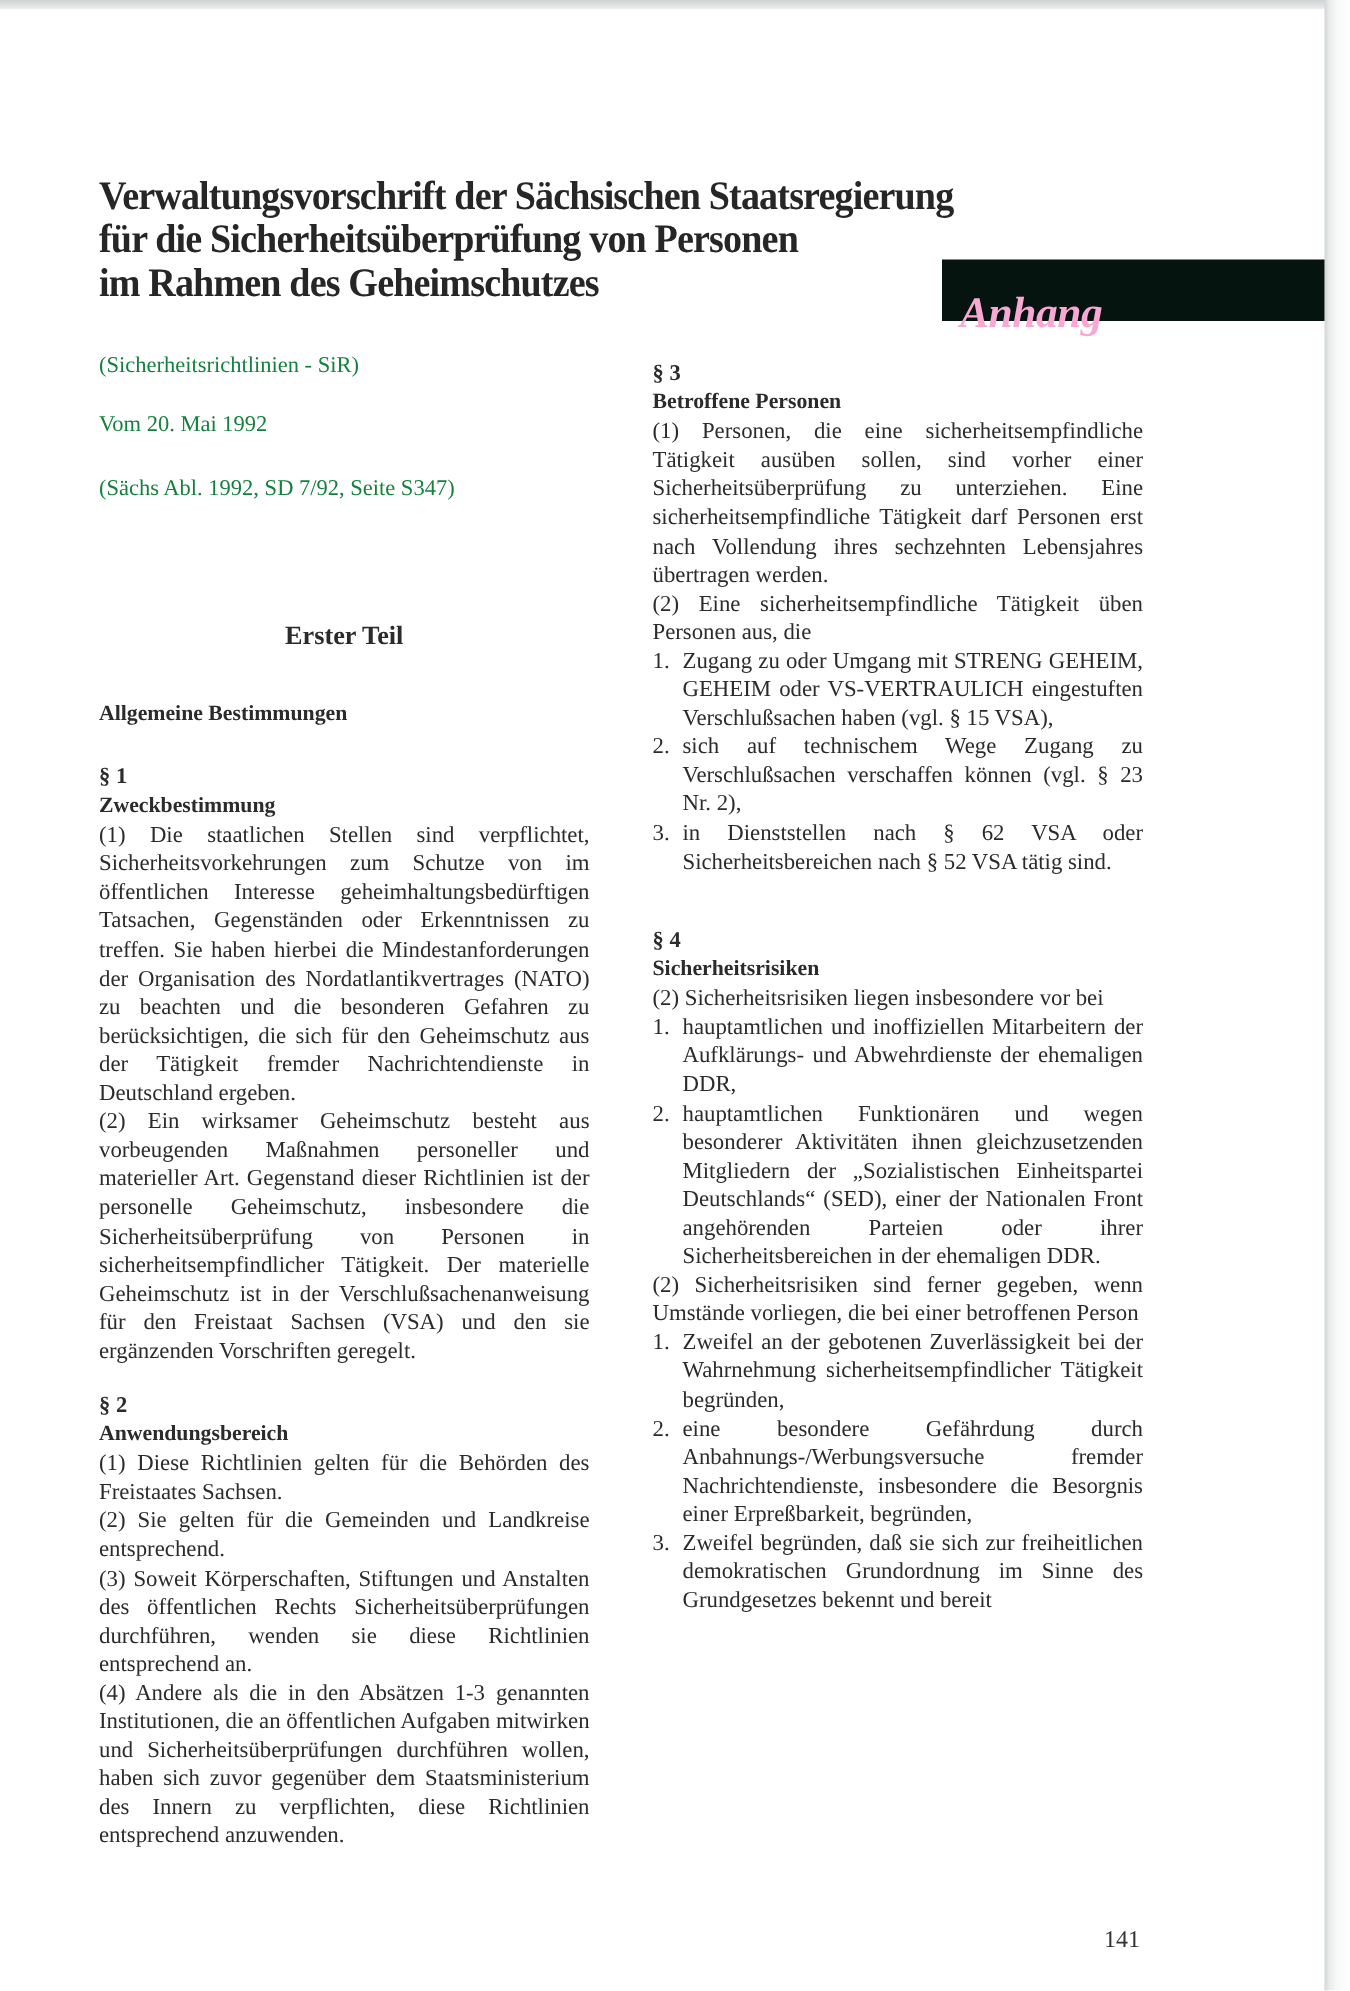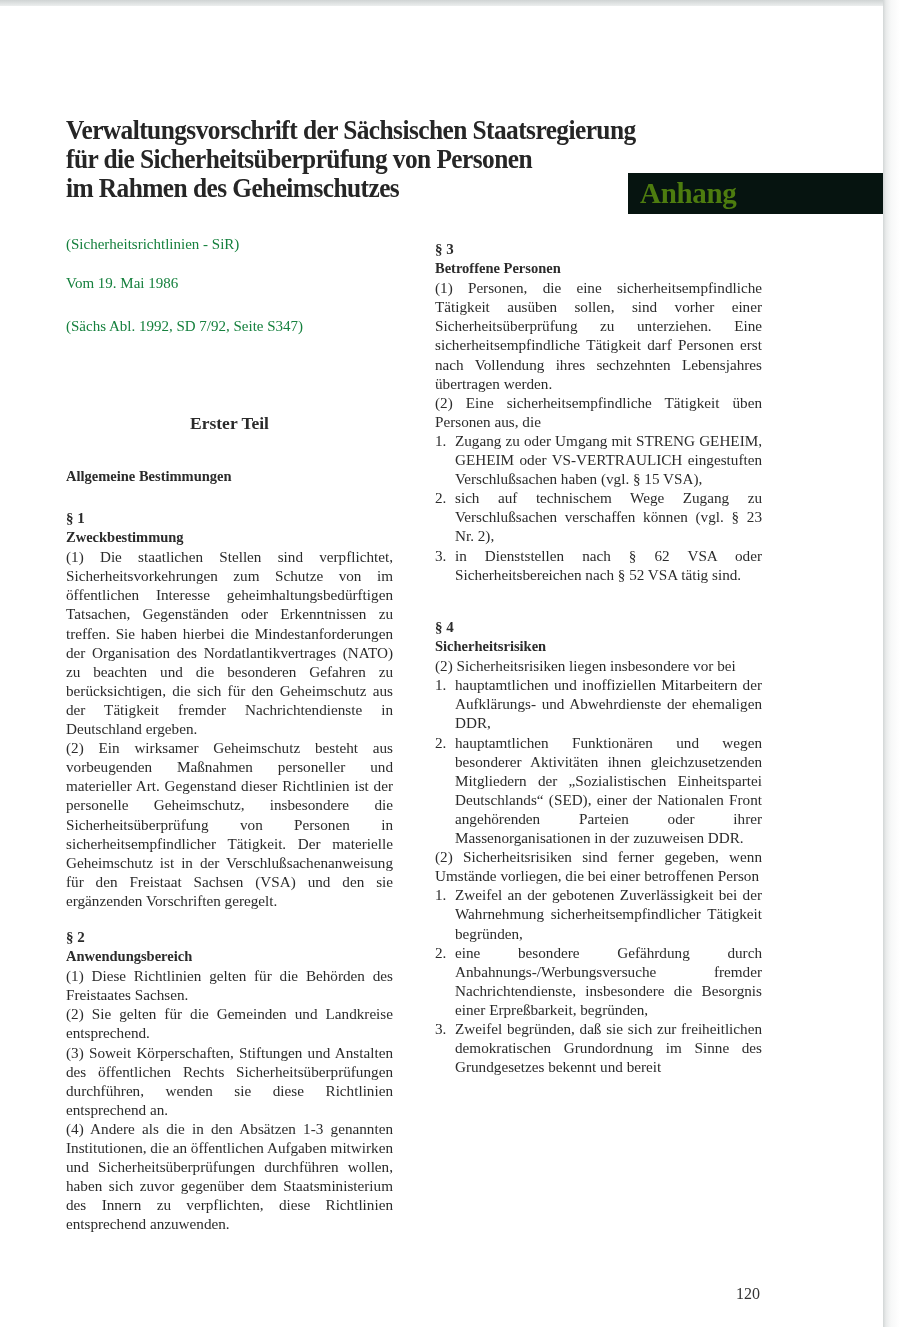--- a/index.html
+++ b/index.html
@@ -17,22 +17,22 @@
     position: absolute; left: 66px; top: 116px; width: 700px;
     font-size: 27px; line-height: 29px; font-weight: bold; color: #262626;
     letter-spacing: -0.6px; transform: scaleX(0.94); transform-origin: left top;
   }
   .title div { white-space: nowrap; }
   .anhang-bar {
     position: absolute; left: 628px; top: 173px; width: 255px; height: 41px;
     background: #061410;
   }
   .anhang-label {
-    position: absolute; left: 12px; top: 4px; font-size: 29px; font-weight: bold;
-    color: #4d7c0f; letter-spacing: -0.3px;
+    position: absolute; left: 12px; top: 20px; font-size: 29px; font-weight: bold;
+    color: #f9a8d4; letter-spacing: -0.3px; font-style: italic;
   }
   .meta { position: absolute; left: 66px; font-size: 15px; color: #15803d; }
   .part-heading { position: absolute; left: 66px; top: 413px; width: 327px;
     text-align: center; font-size: 17.5px; font-weight: bold; }
   .part-sub { position: absolute; left: 66px; top: 468px; font-size: 14.5px; font-weight: bold; }
   .section { position: absolute; width: 327px; }
   .sec-num { font-weight: bold; font-size: 15px; }
   .sec-title { font-weight: bold; font-size: 14.5px; }
   .para { text-align: justify; }
   .list { margin: 0; padding: 0; list-style: none; }
@@ -50,21 +50,21 @@
   <div>Verwaltungsvorschrift der Sächsischen Staatsregierung</div>
   <div>für die Sicherheitsüberprüfung von Personen</div>
   <div>im Rahmen des Geheimschutzes</div>
 </div>
 
 <div class="anhang-bar">
   <span class="anhang-label">Anhang</span>
 </div>
 
 <div class="meta" style="top:236px;">(Sicherheitsrichtlinien - SiR)</div>
-<div class="meta" style="top:275px;">Vom 19. Mai 1986</div>
+<div class="meta" style="top:275px;">Vom 20. Mai 1992</div>
 <div class="meta" style="top:318px;">(Sächs Abl. 1992, SD 7/92, Seite S347)</div>
 
 <div class="part-heading">Erster Teil</div>
 <div class="part-sub">Allgemeine Bestimmungen</div>
 
 <div class="section" style="left:66px; top:509px;">
   <div class="sec-num">§ 1</div>
   <div class="sec-title">Zweckbestimmung</div>
   <div class="para">(1) Die staatlichen Stellen sind verpflichtet, Sicherheitsvorkehrungen zum Schutze von im öffentlichen Interesse geheimhaltungsbedürftigen Tatsachen, Gegenständen oder Erkenntnissen zu treffen. Sie haben hierbei die Mindestanforderungen der Organisation des Nordatlantikvertrages (NATO) zu beachten und die besonderen Gefahren zu berücksichtigen, die sich für den Geheimschutz aus der Tätigkeit fremder Nachrichtendienste in Deutschland ergeben.</div>
   <div class="para">(2) Ein wirksamer Geheimschutz besteht aus vorbeugenden Maßnahmen personeller und materieller Art. Gegenstand dieser Richtlinien ist der personelle Geheimschutz, insbesondere die Sicherheitsüberprüfung von Personen in sicherheitsempfindlicher Tätigkeit. Der materielle Geheimschutz ist in der Verschlußsachenanweisung für den Freistaat Sachsen (VSA) und den sie ergänzenden Vorschriften geregelt.</div>
@@ -90,27 +90,27 @@
     <li><span class="num">3.</span><span>in Dienststellen nach § 62 VSA oder Sicherheitsbereichen nach § 52 VSA tätig sind.</span></li>
   </ul>
 </div>
 
 <div class="section" style="left:435px; top:618px;">
   <div class="sec-num">§ 4</div>
   <div class="sec-title">Sicherheitsrisiken</div>
   <div class="para">(2) Sicherheitsrisiken liegen insbesondere vor bei</div>
   <ul class="list">
     <li><span class="num">1.</span><span>hauptamtlichen und inoffiziellen Mitarbeitern der Aufklärungs- und Abwehrdienste der ehemaligen DDR,</span></li>
-    <li><span class="num">2.</span><span>hauptamtlichen Funktionären und wegen besonderer Aktivitäten ihnen gleichzusetzenden Mitgliedern der „Sozialistischen Einheitspartei Deutschlands“ (SED), einer der Nationalen Front angehörenden Parteien oder ihrer Massenorganisationen in der zuzuweisen DDR.</span></li>
+    <li><span class="num">2.</span><span>hauptamtlichen Funktionären und wegen besonderer Aktivitäten ihnen gleichzusetzenden Mitgliedern der „Sozialistischen Einheitspartei Deutschlands“ (SED), einer der Nationalen Front angehörenden Parteien oder ihrer Sicherheitsbereichen in der ehemaligen DDR.</span></li>
   </ul>
   <div class="para">(2) Sicherheitsrisiken sind ferner gegeben, wenn Umstände vorliegen, die bei einer betroffenen Person</div>
   <ul class="list">
     <li><span class="num">1.</span><span>Zweifel an der gebotenen Zuverlässigkeit bei der Wahrnehmung sicherheitsempfindlicher Tätigkeit begründen,</span></li>
     <li><span class="num">2.</span><span>eine besondere Gefährdung durch Anbahnungs-/Werbungsversuche fremder Nachrichtendienste, insbesondere die Besorgnis einer Erpreßbarkeit, begründen,</span></li>
     <li><span class="num">3.</span><span>Zweifel begründen, daß sie sich zur freiheitlichen demokratischen Grundordnung im Sinne des Grundgesetzes bekennt und bereit</span></li>
   </ul>
 </div>
 
-<div class="page-number">120</div>
+<div class="page-number">141</div>
 
 <style>
   .section { font-size: 15.2px; line-height: 19.1px; }
 </style>
 
 </body></html>

